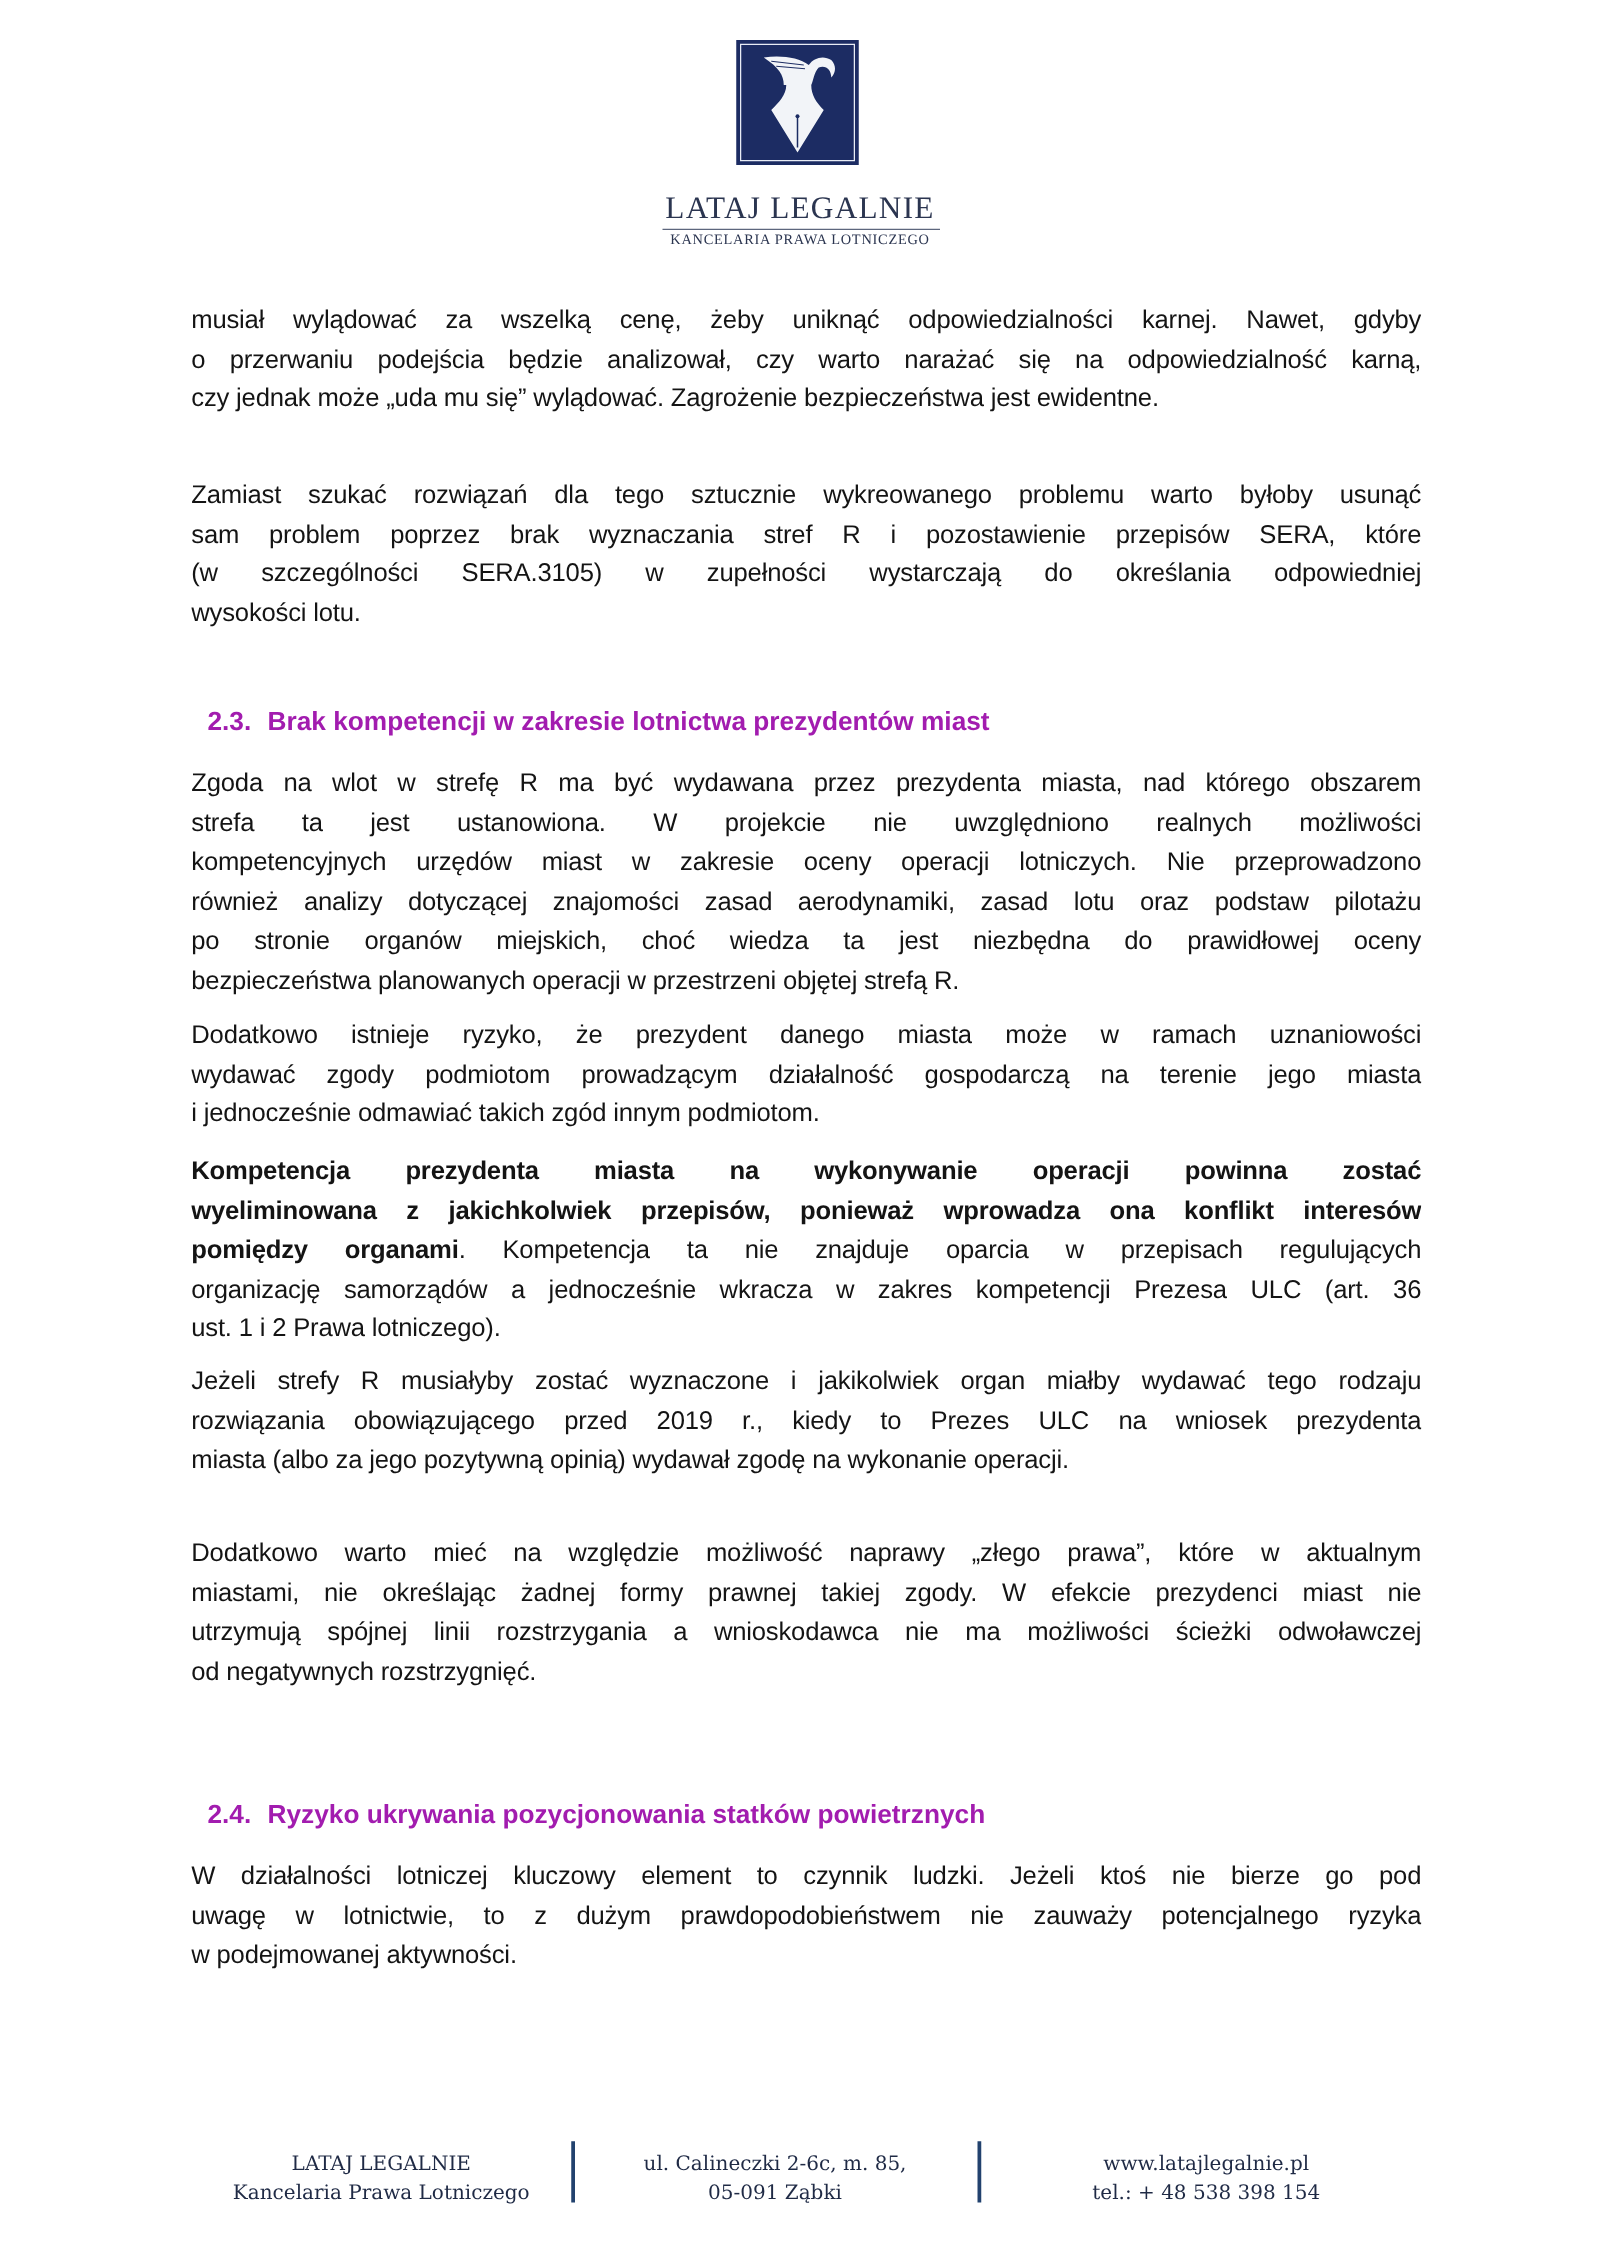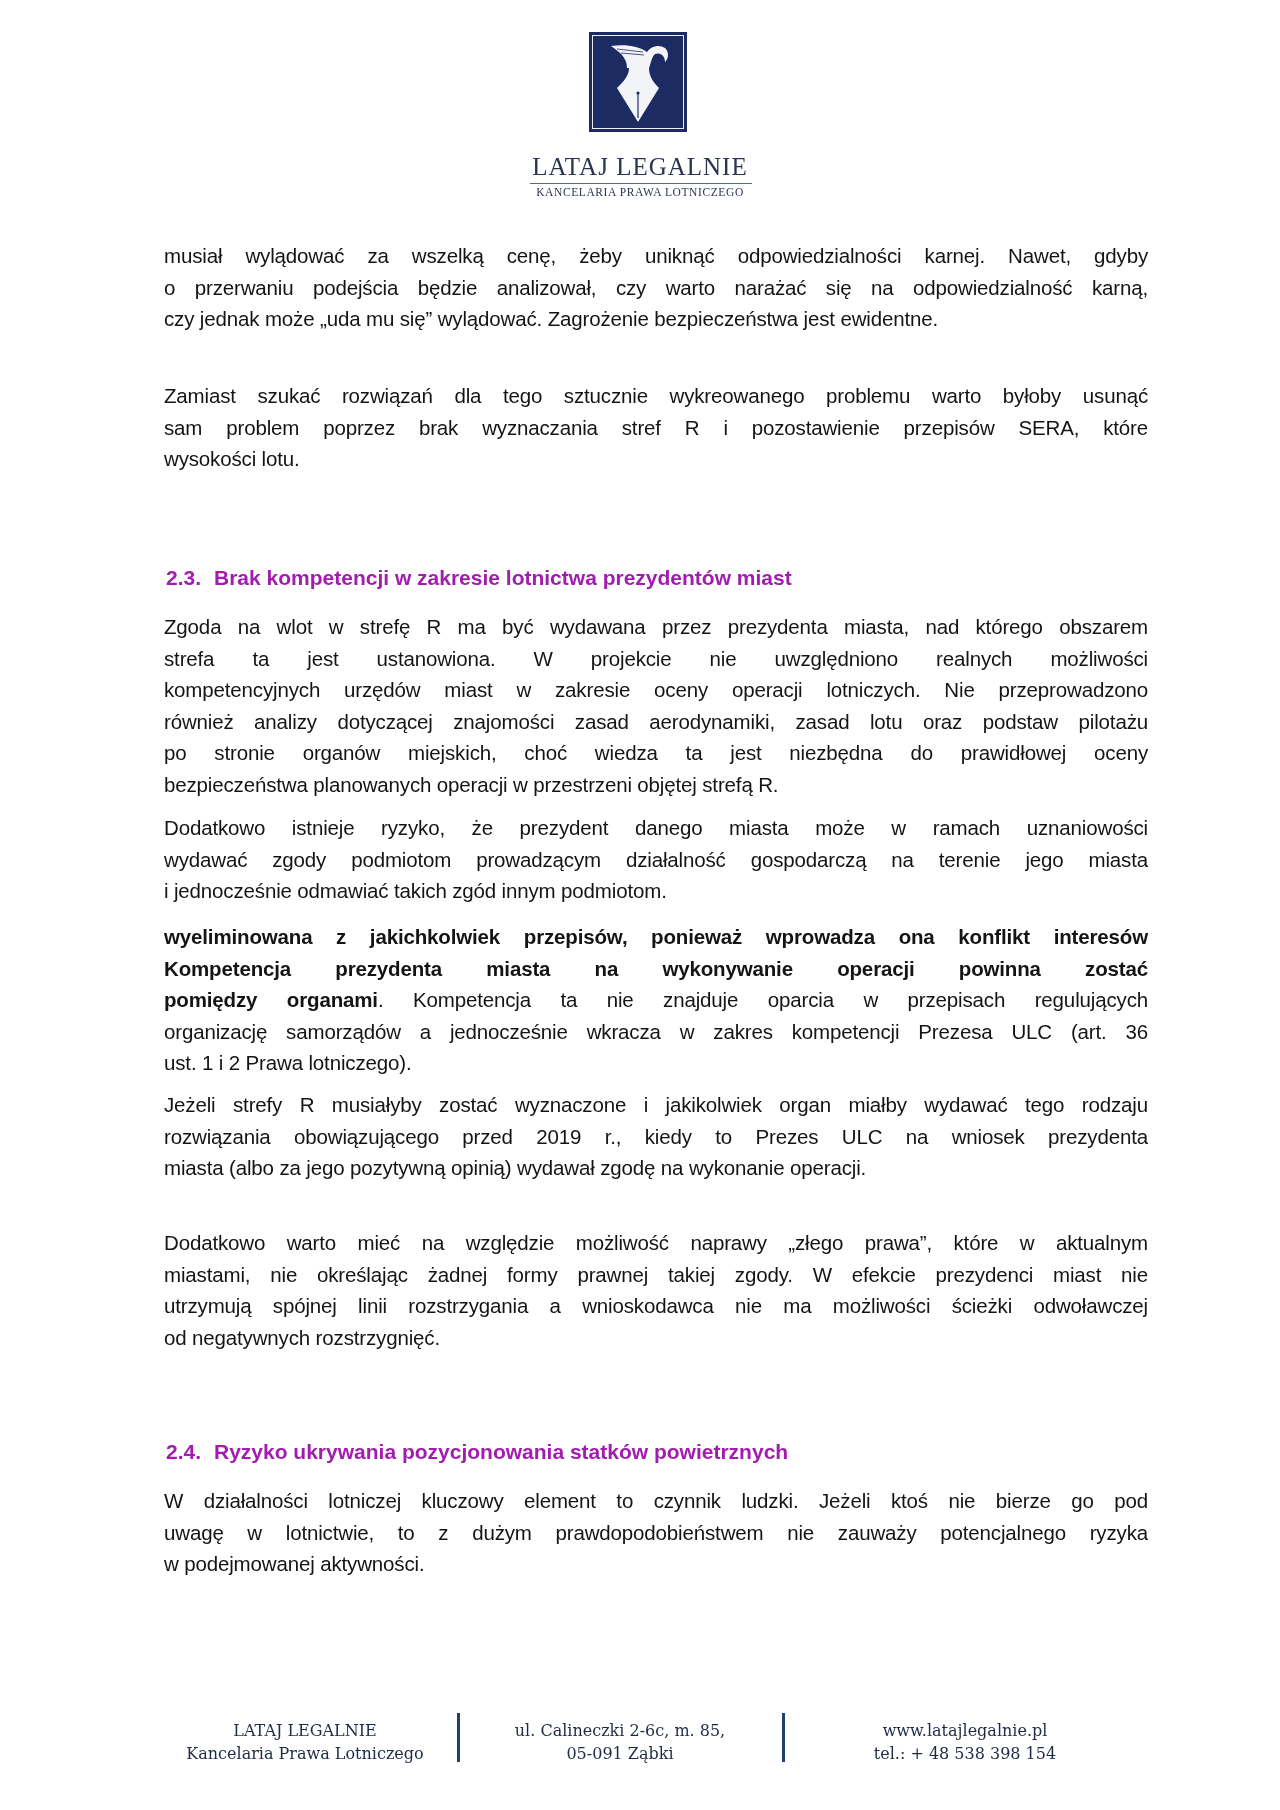--- a/index.html
+++ b/index.html
@@ -12,21 +12,21 @@
   .logo-box svg { position: absolute; left: 0; top: 0; width: 98px; height: 100px; }
   .brand-title { position: absolute; left: 0; width: 1280px; top: 153px; text-align: center;
     font-family: "Liberation Serif", serif; font-size: 25px; color: #2b3550; letter-spacing: 1px; }
   .brand-rule { position: absolute; left: 530px; width: 222px; top: 183px; height: 1px; background: #5c667d; }
   .brand-sub { position: absolute; left: 0; width: 1280px; top: 186px; text-align: center;
     font-family: "Liberation Serif", serif; font-size: 11.5px; color: #2b3550; letter-spacing: 0.6px; }
 
   
   .para { position: absolute; left: 153px; width: 984px;
     font-family: "Liberation Sans", sans-serif; font-size: 20.5px; line-height: 31.6px;
-    color: #141414; text-align: justify; letter-spacing: -0.15px; margin-left: 11px; }
+    color: #141414; text-align: justify; letter-spacing: -0.15px; }
   .para .line { display: block; text-align: justify; text-align-last: justify; white-space: nowrap; overflow: hidden; }
   .para .line.last { text-align-last: left; }
   .para b { font-weight: bold; }
   .heading { position: absolute; left: 153px; font-family: "Liberation Sans", sans-serif;
     font-size: 21px; font-weight: bold; color: #a21caf; text-align: center; }
   .heading .num { display: inline-block; width: 61px; }
 
   
   .footer-col { position: absolute; top: 1719px; text-align: center;
     font-family: "DejaVu Serif", serif; font-size: 16px; line-height: 23px; color: #1f2a45; }
@@ -56,20 +56,21 @@
 
   <div class="para" style="top:240px;">
     <span class="line">musiał wylądować za wszelką cenę, żeby uniknąć odpowiedzialności karnej. Nawet, gdyby</span>
     <span class="line">o przerwaniu podejścia będzie analizował, czy warto narażać się na odpowiedzialność karną,</span>
     <span class="line last">czy jednak może „uda mu się” wylądować. Zagrożenie bezpieczeństwa jest ewidentne.</span>
   </div>
 
   <div class="para" style="top:380px;">
     <span class="line">Zamiast szukać rozwiązań dla tego sztucznie wykreowanego problemu warto byłoby usunąć</span>
     <span class="line">sam problem poprzez brak wyznaczania stref R i pozostawienie przepisów SERA, które</span>
+    <span class="line">(w szczególności SERA.3105) w zupełności wystarczają do określania odpowiedniej</span>
     <span class="line last">wysokości lotu.</span>
   </div>
 
   <div class="heading" style="top:566px;">
     <span class="num">2.3.</span><span>Brak kompetencji w zakresie lotnictwa prezydentów miast</span>
   </div>
 
   <div class="para" style="top:611px;">
     <span class="line">Zgoda na wlot w strefę R ma być wydawana przez prezydenta miasta, nad którego obszarem</span>
     <span class="line">strefa ta jest ustanowiona. W projekcie nie uwzględniono realnych możliwości</span>
@@ -79,22 +80,22 @@
     <span class="line last">bezpieczeństwa planowanych operacji w przestrzeni objętej strefą R.</span>
   </div>
 
   <div class="para" style="top:812px;">
     <span class="line">Dodatkowo istnieje ryzyko, że prezydent danego miasta może w ramach uznaniowości</span>
     <span class="line">wydawać zgody podmiotom prowadzącym działalność gospodarczą na terenie jego miasta</span>
     <span class="line last">i jednocześnie odmawiać takich zgód innym podmiotom.</span>
   </div>
 
   <div class="para" style="top:921px;">
+    <span class="line"><b>Kompetencja prezydenta miasta na wykonywanie operacji powinna zostać</b></span>
     <span class="line"><b>wyeliminowana z jakichkolwiek przepisów, ponieważ wprowadza ona konflikt interesów</b></span>
-    <span class="line"><b>Kompetencja prezydenta miasta na wykonywanie operacji powinna zostać</b></span>
     <span class="line"><b>pomiędzy organami</b><span>. Kompetencja ta nie znajduje oparcia w przepisach regulujących</span></span>
     <span class="line">organizację samorządów a jednocześnie wkracza w zakres kompetencji Prezesa ULC (art. 36</span>
     <span class="line last">ust. 1 i 2 Prawa lotniczego).</span>
   </div>
 
   <div class="para" style="top:1089px;">
     <span class="line">Jeżeli strefy R musiałyby zostać wyznaczone i jakikolwiek organ miałby wydawać tego rodzaju</span>
     <span class="line">rozwiązania obowiązującego przed 2019 r., kiedy to Prezes ULC na wniosek prezydenta</span>
     <span class="line last">miasta (albo za jego pozytywną opinią) wydawał zgodę na wykonanie operacji.</span>
   </div>

